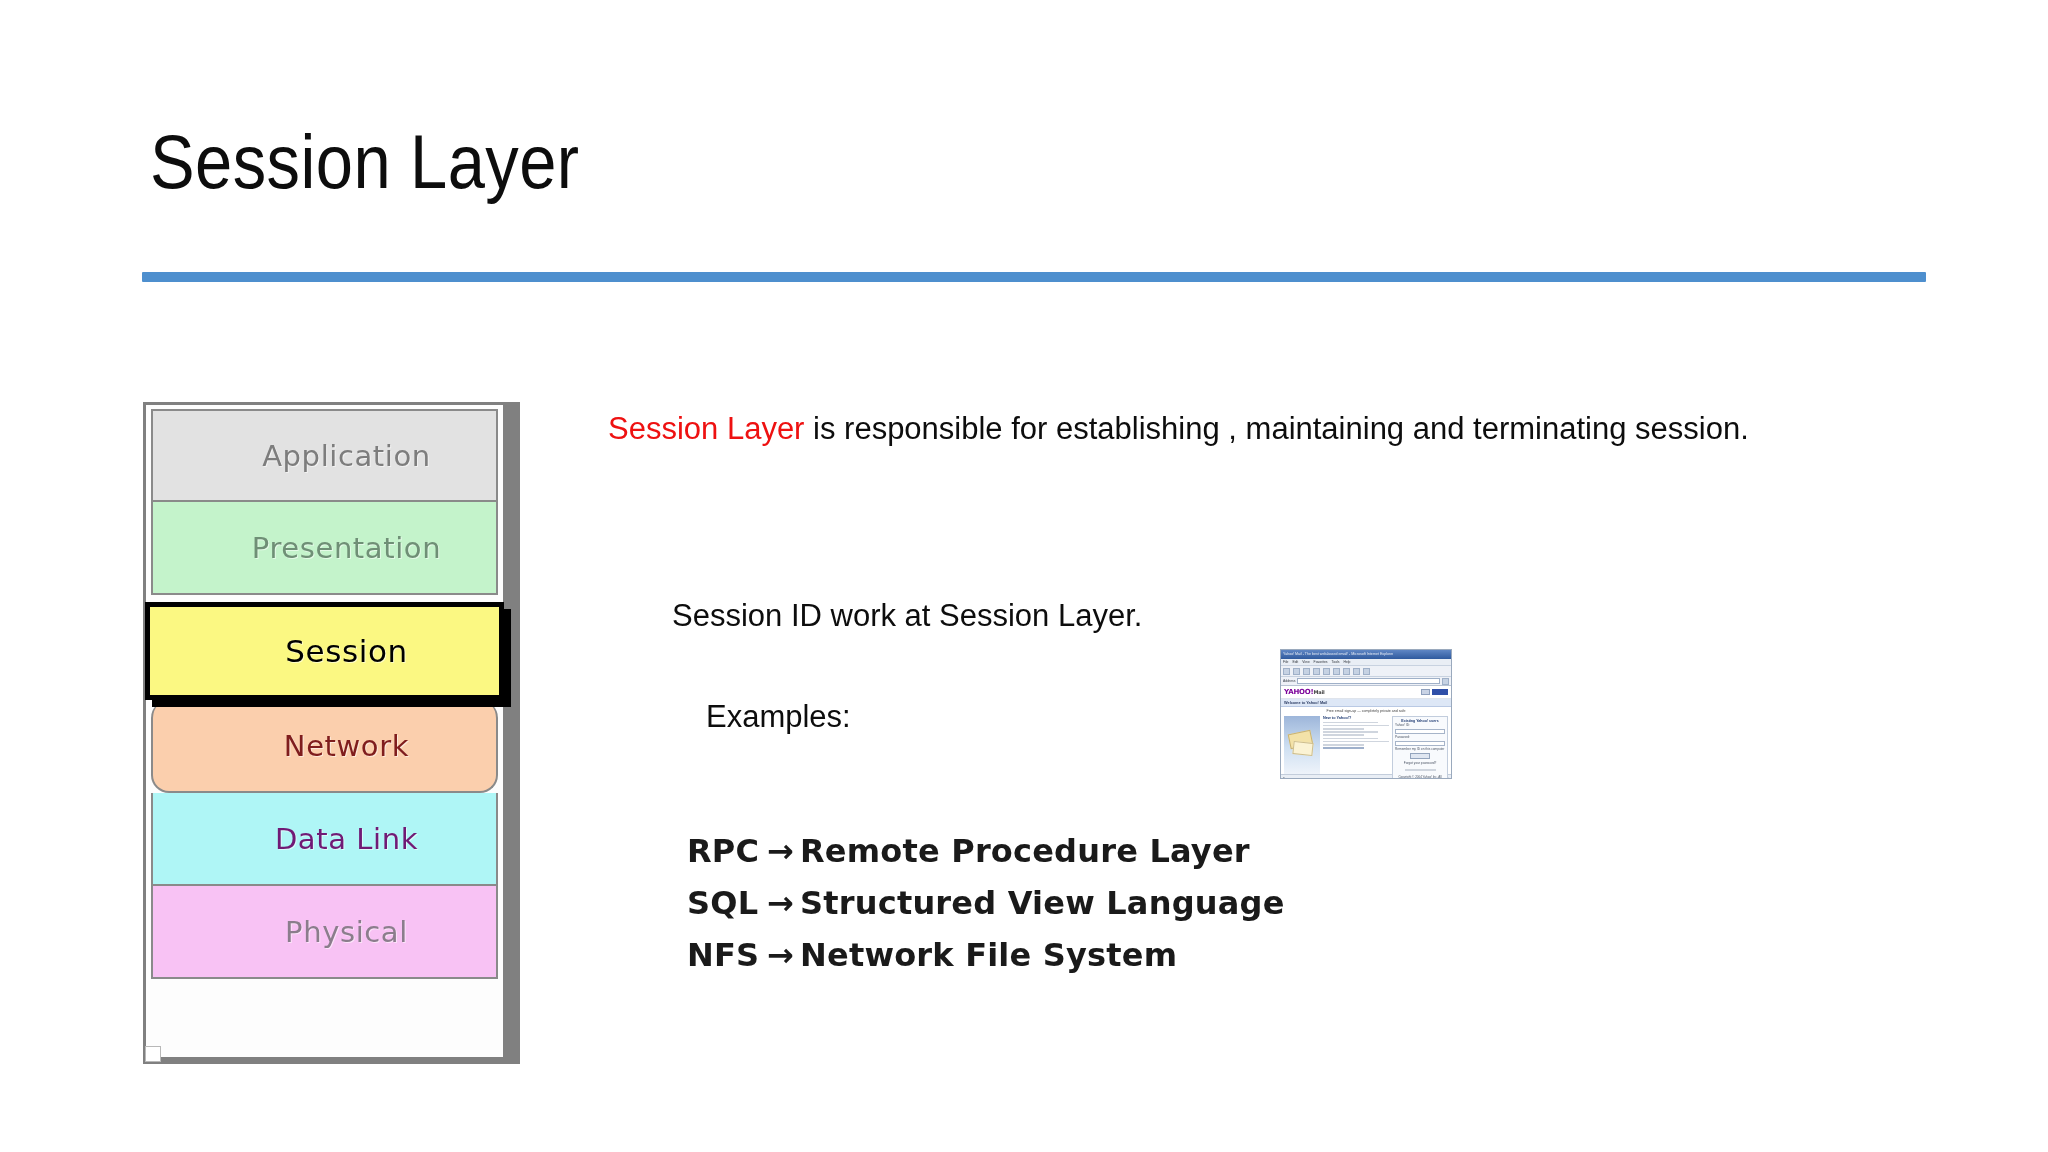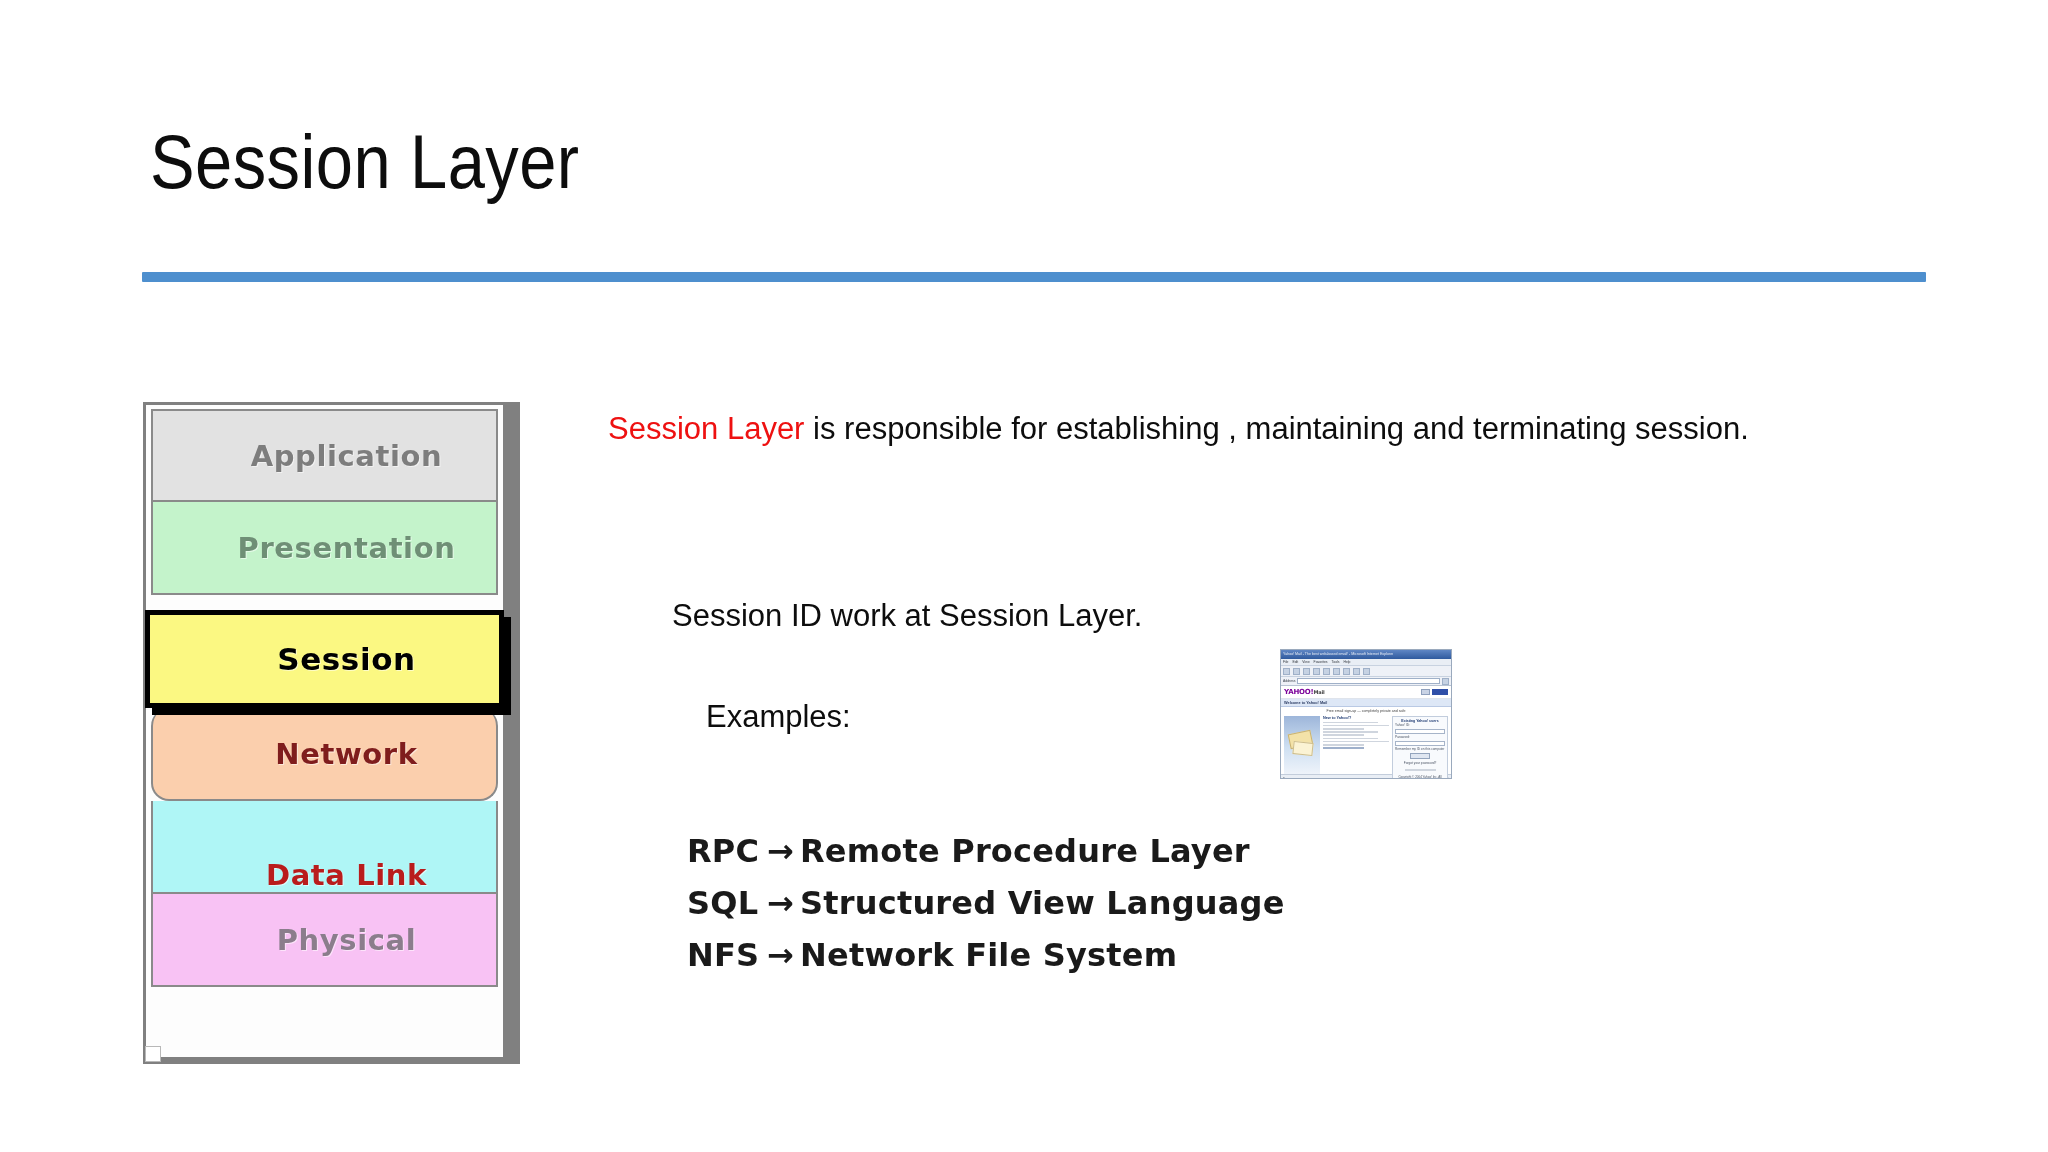--- a/index.html
+++ b/index.html
@@ -78,48 +78,48 @@
   .osi-row {
     position: relative;
     height: 93px;
     margin: 0 5px;
     border: 2px solid #8a8a8a;
     border-top: none;
     display: flex;
     align-items: center;
     justify-content: center;
     font-family: "DejaVu Sans", sans-serif;
-    font-weight: bold;
+    font-weight: normal;
     font-size: 29px;
     letter-spacing: 0.6px;
     padding-left: 44px;
   }
   .osi-row:first-child { border-top: 2px solid #8a8a8a; margin-top: 4px; }
 
   .osi-row-label {
     text-shadow: 1px 1px 0 rgba(255,255,255,0.55);
     pointer-events: none;
   }
 
   
   .osi-application  { background: #e2e2e2; color: #7d7d7d; }
   .osi-presentation { background: #c4f3cb; color: #6f8f76; }
   .osi-session {
     background: #fbf882;
     color: #000000;
     border: 5px solid #000000 !important;
-    margin: 15px -1px 0 -1px;
+    margin: 7px -1px 0 -1px;
     height: 98px;
     z-index: 5;
     box-shadow: 7px 7px 0 0 #000000;
     font-size: 31px;
   }
   .osi-transport { background: #c5dcf5; color: #60748c; }
   .osi-network   { background: #fbcfad; color: #7f1d1d; border-radius: 18px; }
-  .osi-datalink  { background: #aff6f6; color: #b91c1c; align-items: flex-end; }
+  .osi-datalink  { background: #aff6f6; color: #701a75; }
   .osi-physical  { background: #f8c2f4; color: #8b7d8c; }
 
   
   #osi-notch {
     position: absolute;
     left: 2px;
     bottom: 2px;
     width: 16px;
     height: 16px;
     background: #ffffff;

